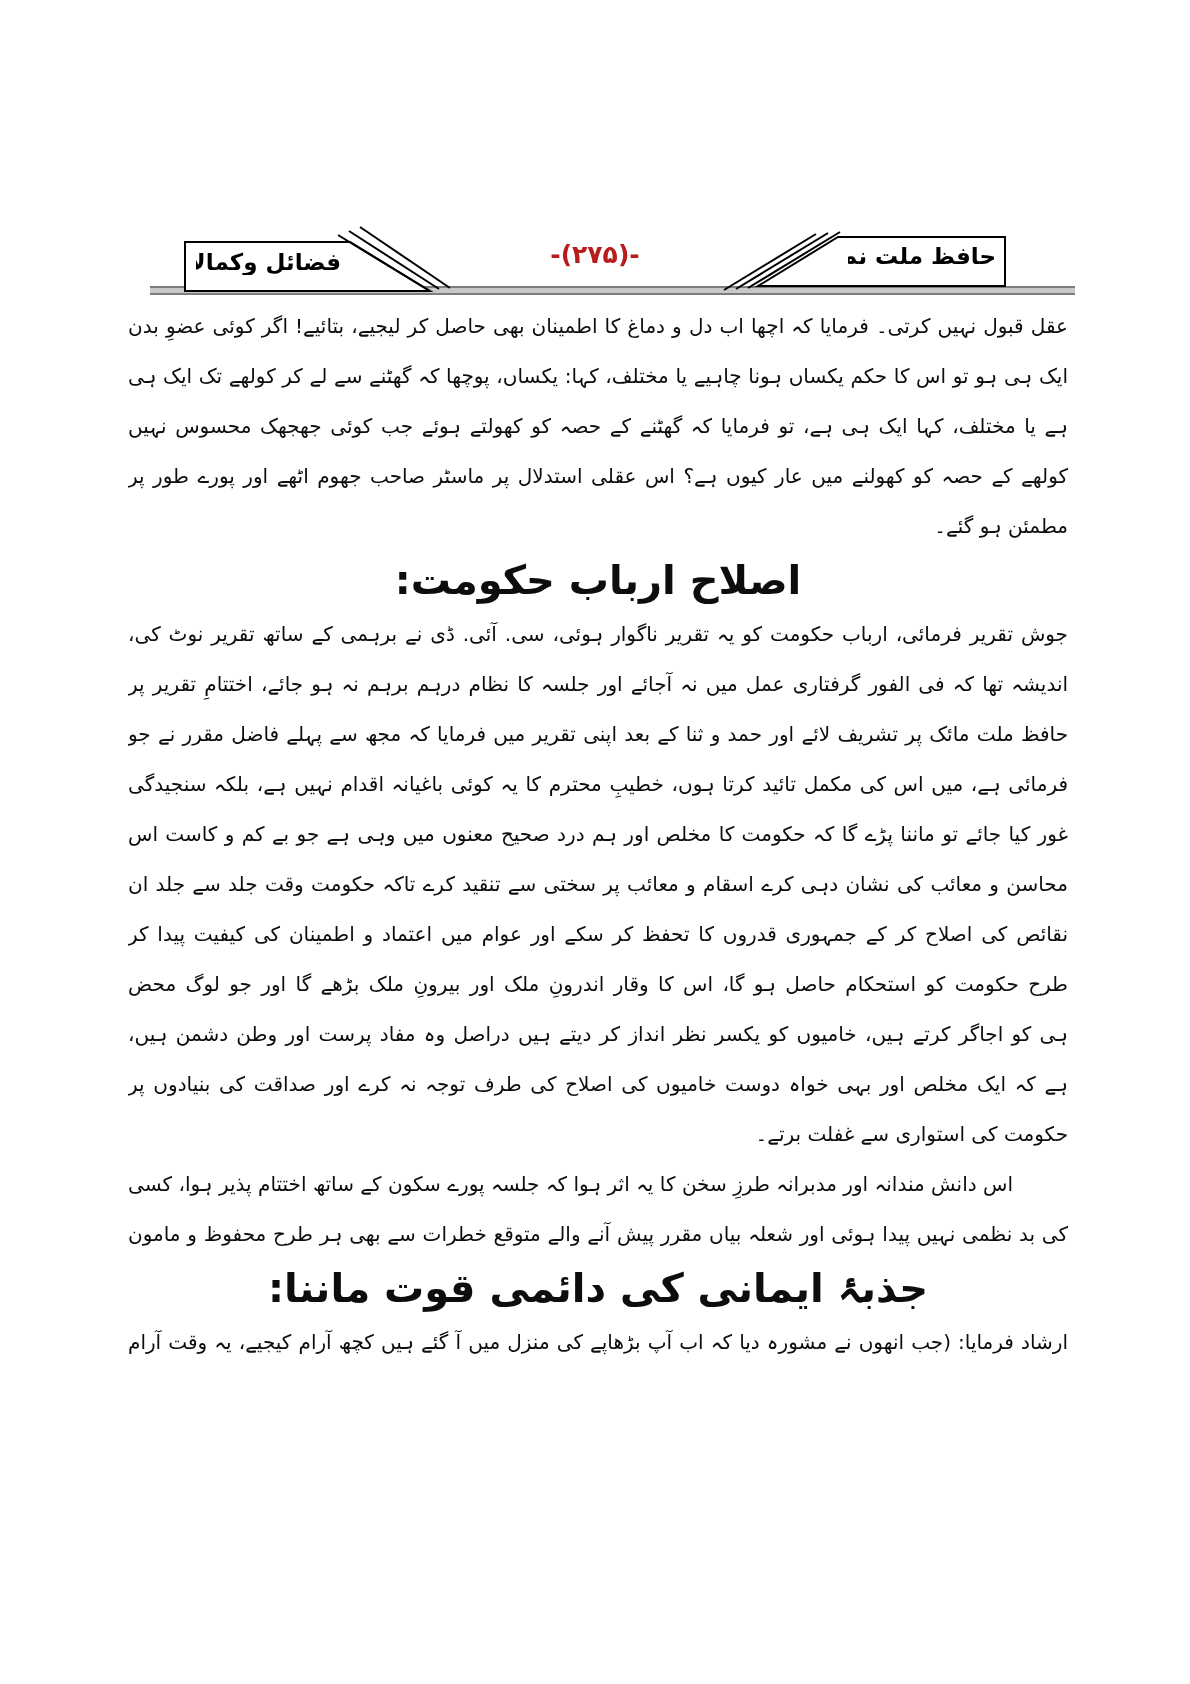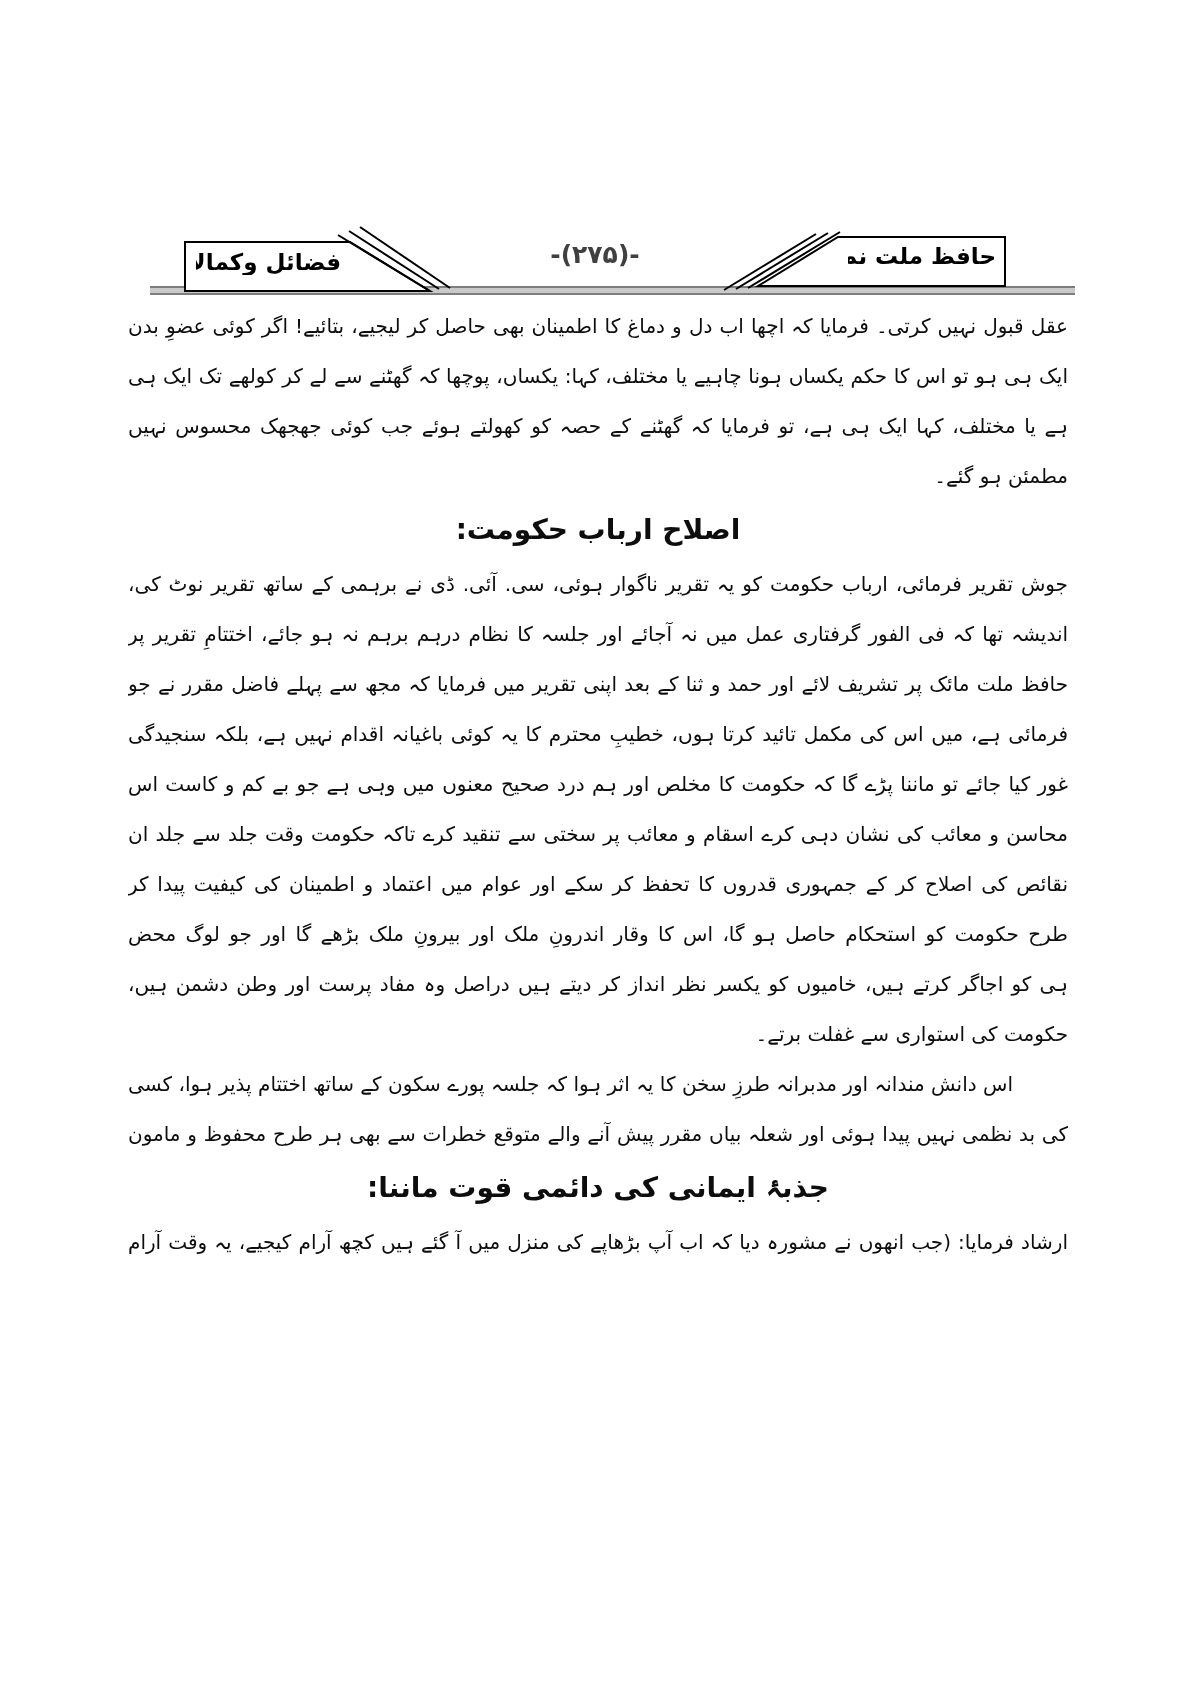--- a/index.html
+++ b/index.html
@@ -21,39 +21,39 @@
     direction:rtl;
     white-space:nowrap;
     overflow:hidden;
     color:#000;
   }
   .hdr-label.right{left:848px;top:243px;width:148px;}
   .hdr-label.left{left:196px;top:249px;width:145px;}
   .page-num{
     position:absolute;left:515px;top:240px;width:160px;
     text-align:center;font-size:25px;font-weight:bold;
-    direction:ltr;color:#404040;
+    direction:ltr;color:#b91c1c;
   }
   .body-text{
     position:absolute;
     top:301px;left:128px;width:940px;
     direction:rtl;
   }
   .tline{
     font-size:20px;
     height:50px;line-height:50px;
     text-align:justify;
     text-align-last:justify;
     overflow:hidden;
     white-space:normal;
   }
   .tline.end{text-align:right;text-align-last:right;}
   .tline.ind{padding-right:55px;}
   .bheading{
-    font-size:28px;font-weight:bold;
+    font-size:40px;font-weight:bold;
     height:58px;line-height:58px;
     text-align:center;text-align-last:center;
     overflow:hidden;
   }
 </style>
 </head>
 <body>
 
 <div class="page">
 
@@ -78,33 +78,35 @@
 
   <div class="hdr-label right" lang="ur" dir="rtl">حافظ ملت نمبر</div>
   <div class="page-num">-(۲۷۵)-</div>
   <div class="hdr-label left" lang="ur" dir="rtl">فضائل وکمالات</div>
 
   <div class="body-text" lang="ur" dir="rtl">
 
     <div class="tline">عقل قبول نہیں کرتی۔ فرمایا کہ اچھا اب دل و دماغ کا اطمینان بھی حاصل کر لیجیے، بتائیے! اگر کوئی عضوِ بدن یا ہڈی</div>
     <div class="tline">ایک ہی ہو تو اس کا حکم یکساں ہونا چاہیے یا مختلف، کہا: یکساں، پوچھا کہ گھٹنے سے لے کر کولھے تک ایک ہی ہڈی</div>
     <div class="tline">ہے یا مختلف، کہا ایک ہی ہے، تو فرمایا کہ گھٹنے کے حصہ کو کھولتے ہوئے جب کوئی جھجھک محسوس نہیں ہوتی تو آخر</div>
+    <div class="tline">کولھے کے حصہ کو کھولنے میں عار کیوں ہے؟ اس عقلی استدلال پر ماسٹر صاحب جھوم اٹھے اور پورے طور پر</div>
     <div class="tline end">مطمئن ہو گئے۔</div>
 
     <div class="bheading">اصلاح ارباب حکومت:</div>
 
     <div class="tline">جوش تقریر فرمائی، ارباب حکومت کو یہ تقریر ناگوار ہوئی، سی. آئی. ڈی نے برہمی کے ساتھ تقریر نوٹ کی، سخت</div>
     <div class="tline">اندیشہ تھا کہ فی الفور گرفتاری عمل میں نہ آجائے اور جلسہ کا نظام درہم برہم نہ ہو جائے، اختتامِ تقریر پر حضور</div>
     <div class="tline">حافظ ملت مائک پر تشریف لائے اور حمد و ثنا کے بعد اپنی تقریر میں فرمایا کہ مجھ سے پہلے فاضل مقرر نے جو تقریر</div>
     <div class="tline">فرمائی ہے، میں اس کی مکمل تائید کرتا ہوں، خطیبِ محترم کا یہ کوئی باغیانہ اقدام نہیں ہے، بلکہ سنجیدگی کے ساتھ</div>
     <div class="tline">غور کیا جائے تو ماننا پڑے گا کہ حکومت کا مخلص اور ہم درد صحیح معنوں میں وہی ہے جو بے کم و کاست اس کے</div>
     <div class="tline">محاسن و معائب کی نشان دہی کرے اسقام و معائب پر سختی سے تنقید کرے تاکہ حکومت وقت جلد سے جلد ان</div>
     <div class="tline">نقائص کی اصلاح کر کے جمہوری قدروں کا تحفظ کر سکے اور عوام میں اعتماد و اطمینان کی کیفیت پیدا کر سکے، اس</div>
     <div class="tline">طرح حکومت کو استحکام حاصل ہو گا، اس کا وقار اندرونِ ملک اور بیرونِ ملک بڑھے گا اور جو لوگ محض خوبیوں</div>
     <div class="tline">ہی کو اجاگر کرتے ہیں، خامیوں کو یکسر نظر انداز کر دیتے ہیں دراصل وہ مفاد پرست اور وطن دشمن ہیں، کیسے ممکن</div>
+    <div class="tline">ہے کہ ایک مخلص اور بہی خواہ دوست خامیوں کی اصلاح کی طرف توجہ نہ کرے اور صداقت کی بنیادوں پر</div>
     <div class="tline end">حکومت کی استواری سے غفلت برتے۔</div>
 
     <div class="tline ind">اس دانش مندانہ اور مدبرانہ طرزِ سخن کا یہ اثر ہوا کہ جلسہ پورے سکون کے ساتھ اختتام پذیر ہوا، کسی طرح</div>
     <div class="tline">کی بد نظمی نہیں پیدا ہوئی اور شعلہ بیاں مقرر پیش آنے والے متوقع خطرات سے بھی ہر طرح محفوظ و مامون ہو گئے۔</div>
 
     <div class="bheading">جذبۂ ایمانی کی دائمی قوت ماننا:</div>
 
     <div class="tline">ارشاد فرمایا: (جب انھوں نے مشورہ دیا کہ اب آپ بڑھاپے کی منزل میں آ گئے ہیں کچھ آرام کیجیے، یہ وقت آرام کا</div>
 
   </div>

